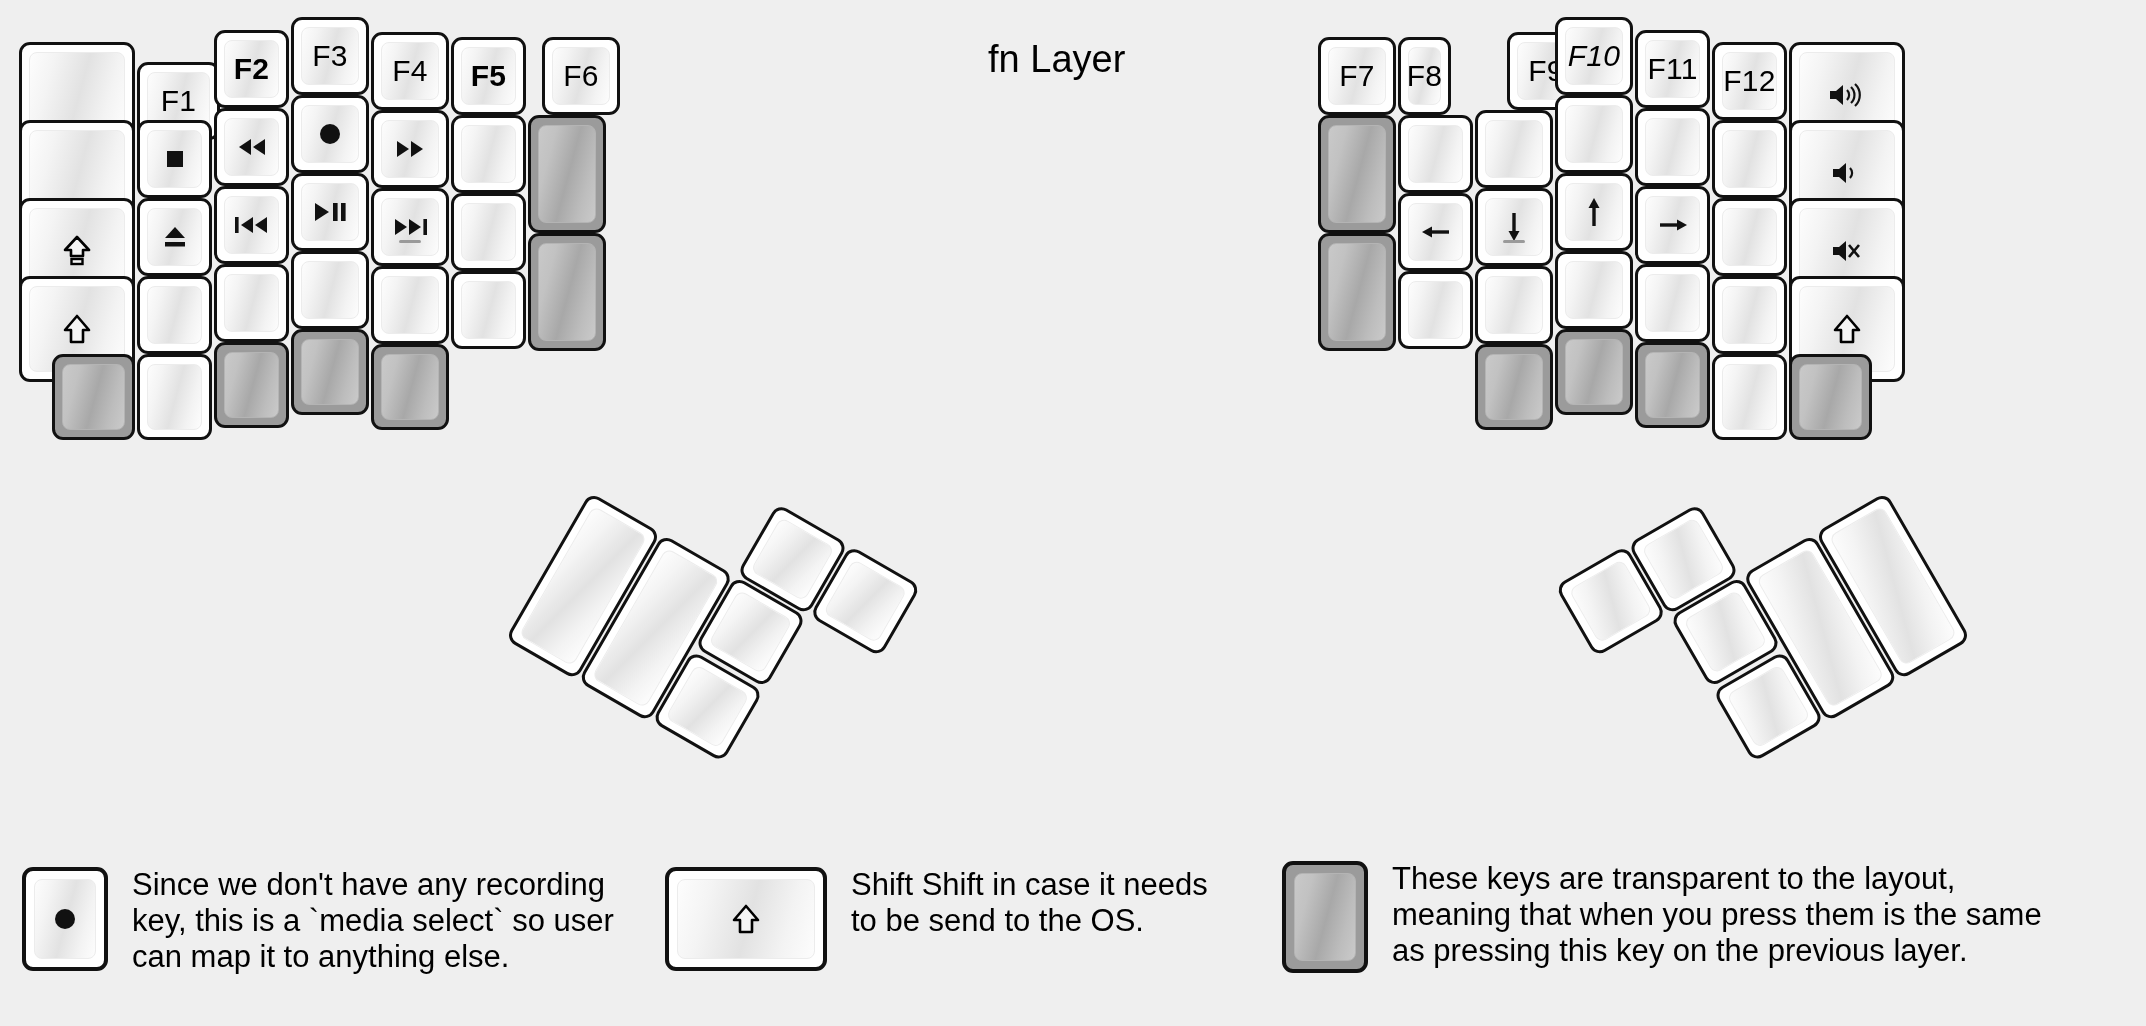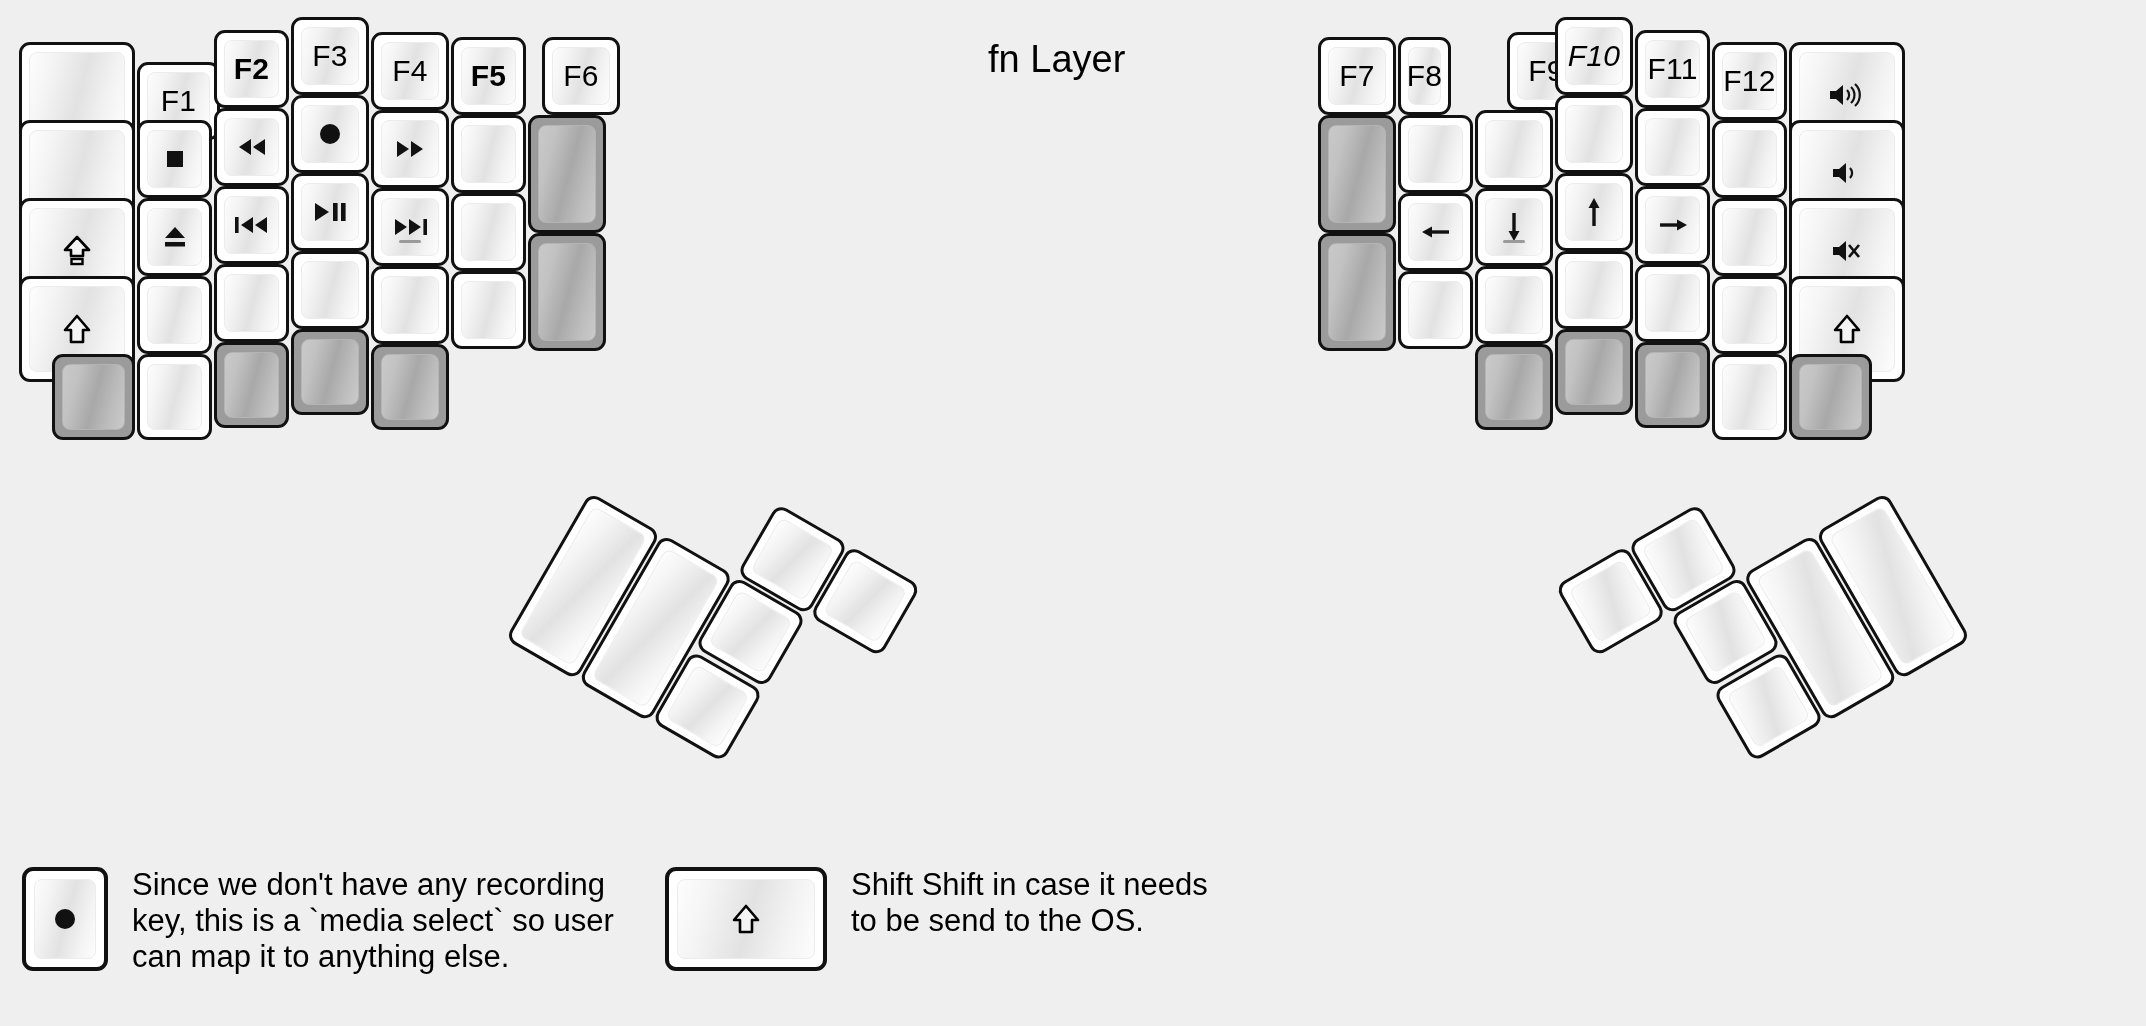--- a/index.html
+++ b/index.html
@@ -538,15 +538,23 @@
             <span class="glyph">
               <svg width="28" height="32" viewBox="0 0 28 32">
                 <path d="M14 3 L26 17 L20 17 L20 29 L8 29 L8 17 L2 17 Z" fill="#f4f4f4" stroke="#000" stroke-width="2.6" stroke-linejoin="round"></path>
               </svg>
             </span>
           </div>
         </div>
       <div class="txt">Shift Shift in case it needs
 to be send to the OS.</div>
     </div>
+    <div class="leg" style="left:1282px;width:850px;top:6px;">
+      <div class="swatch t" style="height:112px;">
+          <div class="cap"></div>
+        </div>
+      <div class="txt">These keys are transparent to the layout,
+meaning that when you press them is the same
+as pressing this key on the previous layer.</div>
+    </div>
   </div>
 
 </div>
 
 </body></html>

